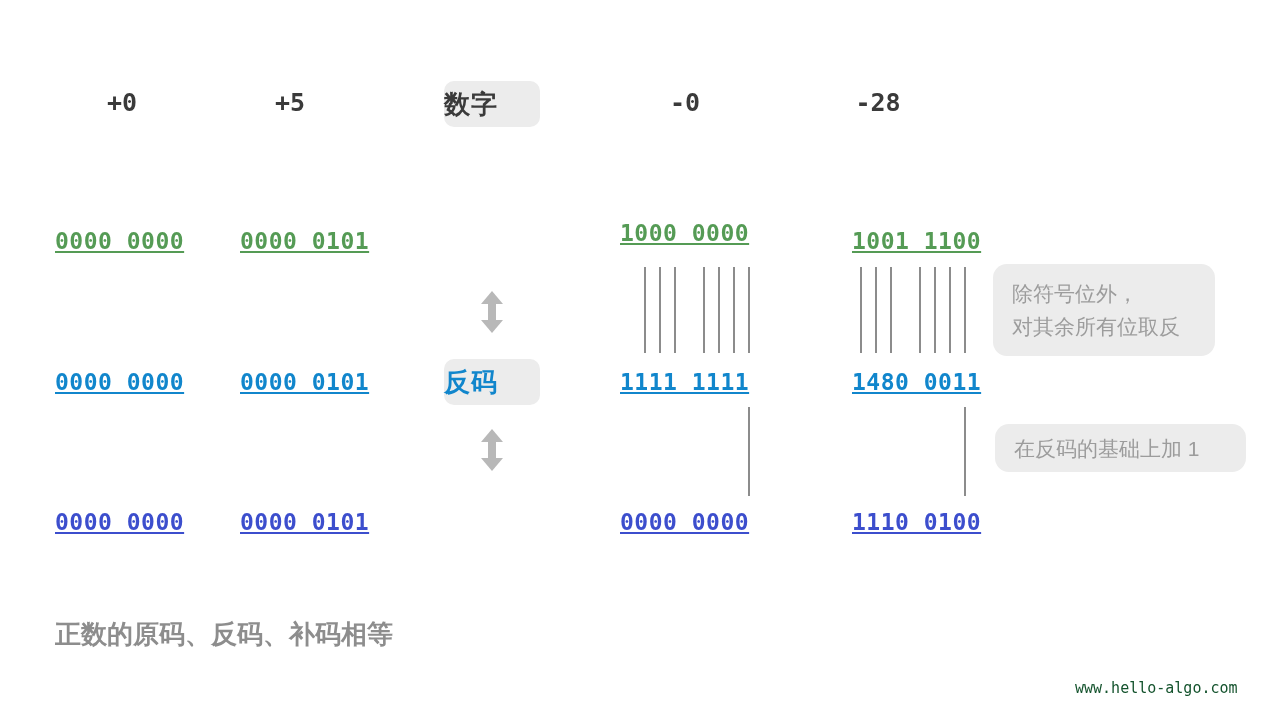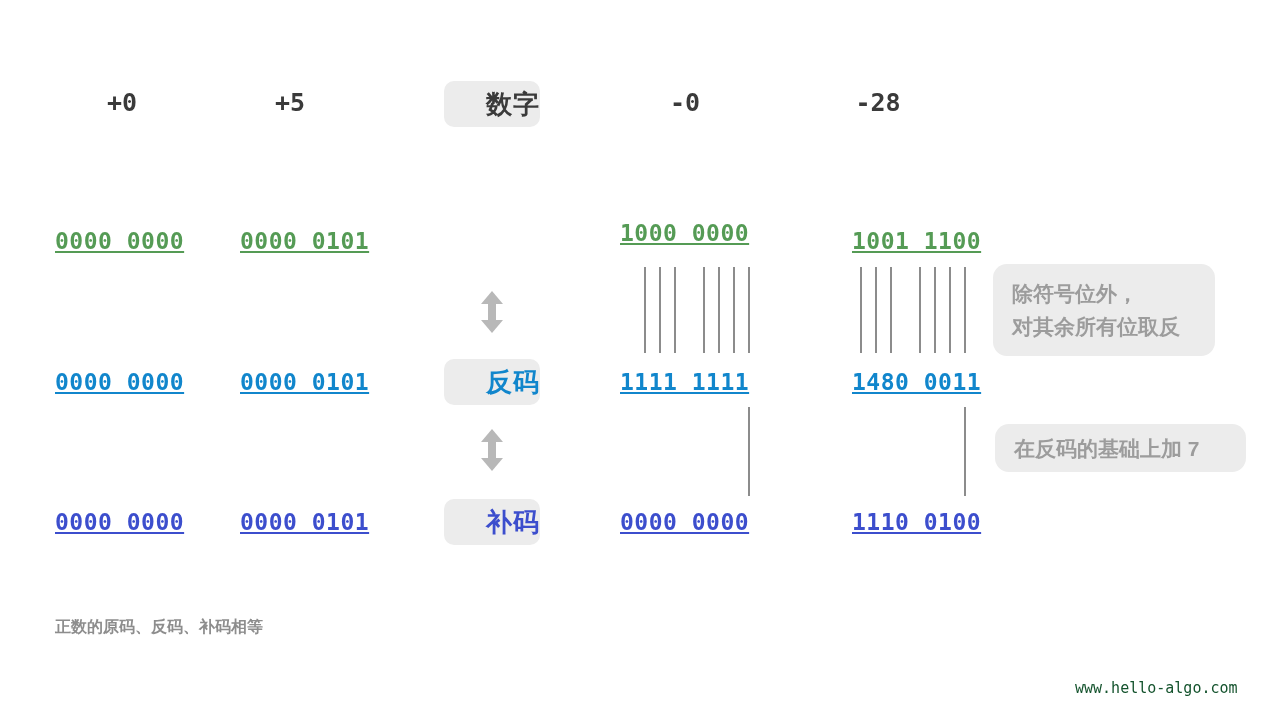--- a/index.html
+++ b/index.html
@@ -9,21 +9,21 @@
   }
   
   .hval{
     position:absolute;top:88px;transform:translateX(-50%);
     font:bold 25px "DejaVu Sans Mono","Liberation Mono",monospace;
     color:#3a3a3a;white-space:pre;
   }
   
   .pill{
     position:absolute;left:444px;width:96px;height:46px;border-radius:10px;
-    background:#ececec;display:flex;align-items:center;justify-content:flex-end;
+    background:#ececec;display:flex;align-items:center;justify-content:flex-start;
     font-weight:bold;font-size:26px;letter-spacing:1px;
   }
   .pill.dark{color:#3a3a3a;}
   .green{color:#559b55;}
   .blue{color:#1186cc;}
   .indigo{color:#3c4ecd;}
   
   .bin{
     position:absolute;
     font:bold 23px "DejaVu Sans Mono","Liberation Mono",monospace;
@@ -32,28 +32,28 @@
   
   .bitlines{position:absolute;display:flex;}
   .bitlines i{display:block;width:2px;height:86px;background:#8c8c8c;margin-right:13px;}
   .bitlines i:nth-child(4){margin-left:14px;}
   .singleline{position:absolute;width:2px;height:89px;background:#8c8c8c;}
   
   .arrow{position:absolute;left:481px;}
   
   .callout{
     position:absolute;background:#ececec;border-radius:14px;
-    color:#9c9c9c;font-weight:bold;font-size:21px;
+    color:#9c9c9c;font-weight:normal;font-size:21px;
   }
   .callout .ln{padding-left:19px;line-height:33px;white-space:pre;}
   .callout.one{left:993px;top:264px;width:222px;height:92px;padding-top:13px;box-sizing:border-box;}
   .callout.two{left:995px;top:424px;width:251px;height:48px;display:flex;align-items:center;}
   
   .caption{
-    position:absolute;top:617px;font-weight:bold;font-size:16px;color:#8d8d8d;white-space:pre;
+    position:absolute;top:617px;font-weight:bold;font-size:26px;color:#8d8d8d;white-space:pre;
   }
   .watermark{
     position:absolute;top:679px;left:1075px;
     font:15px "DejaVu Sans Mono","Liberation Mono",monospace;color:#14532d;
   }
 </style>
 </head>
 <body>
 
 <div class="canvas">
@@ -116,28 +116,25 @@
 
   <div class="arrow" style="top:429px">
     <svg width="22" height="42" viewBox="0 0 22 42">
       <polygon points="11,0 22,13 0,13" fill="#b8b8b8"></polygon>
       <rect x="7" y="11" width="8" height="20" fill="#b8b8b8"></rect>
       <polygon points="11,42 22,29 0,29" fill="#b8b8b8"></polygon>
     </svg>
   </div>
 
   <div class="callout two">
-    <div class="ln">在反码的基础上加 7</div>
+    <div class="ln">在反码的基础上加 1</div>
   </div>
 
   <div class="bin indigo" style="left:55px;top:509px">0000 0000</div>
   <div class="bin indigo" style="left:240px;top:509px">0000 0101</div>
-  <div class="pill indigo" style="top:499px">
-    <span>补码</span>
-  </div>
   <div class="bin indigo" style="left:620px;top:509px">0000 0000</div>
   <div class="bin indigo" style="left:852px;top:509px">1110 0100</div>
 
   <div class="caption" style="left:55px">正数的原码、反码、补码相等</div>
 
   <div class="watermark">www.hello-algo.com</div>
 
 </div>
 
 </body></html>

